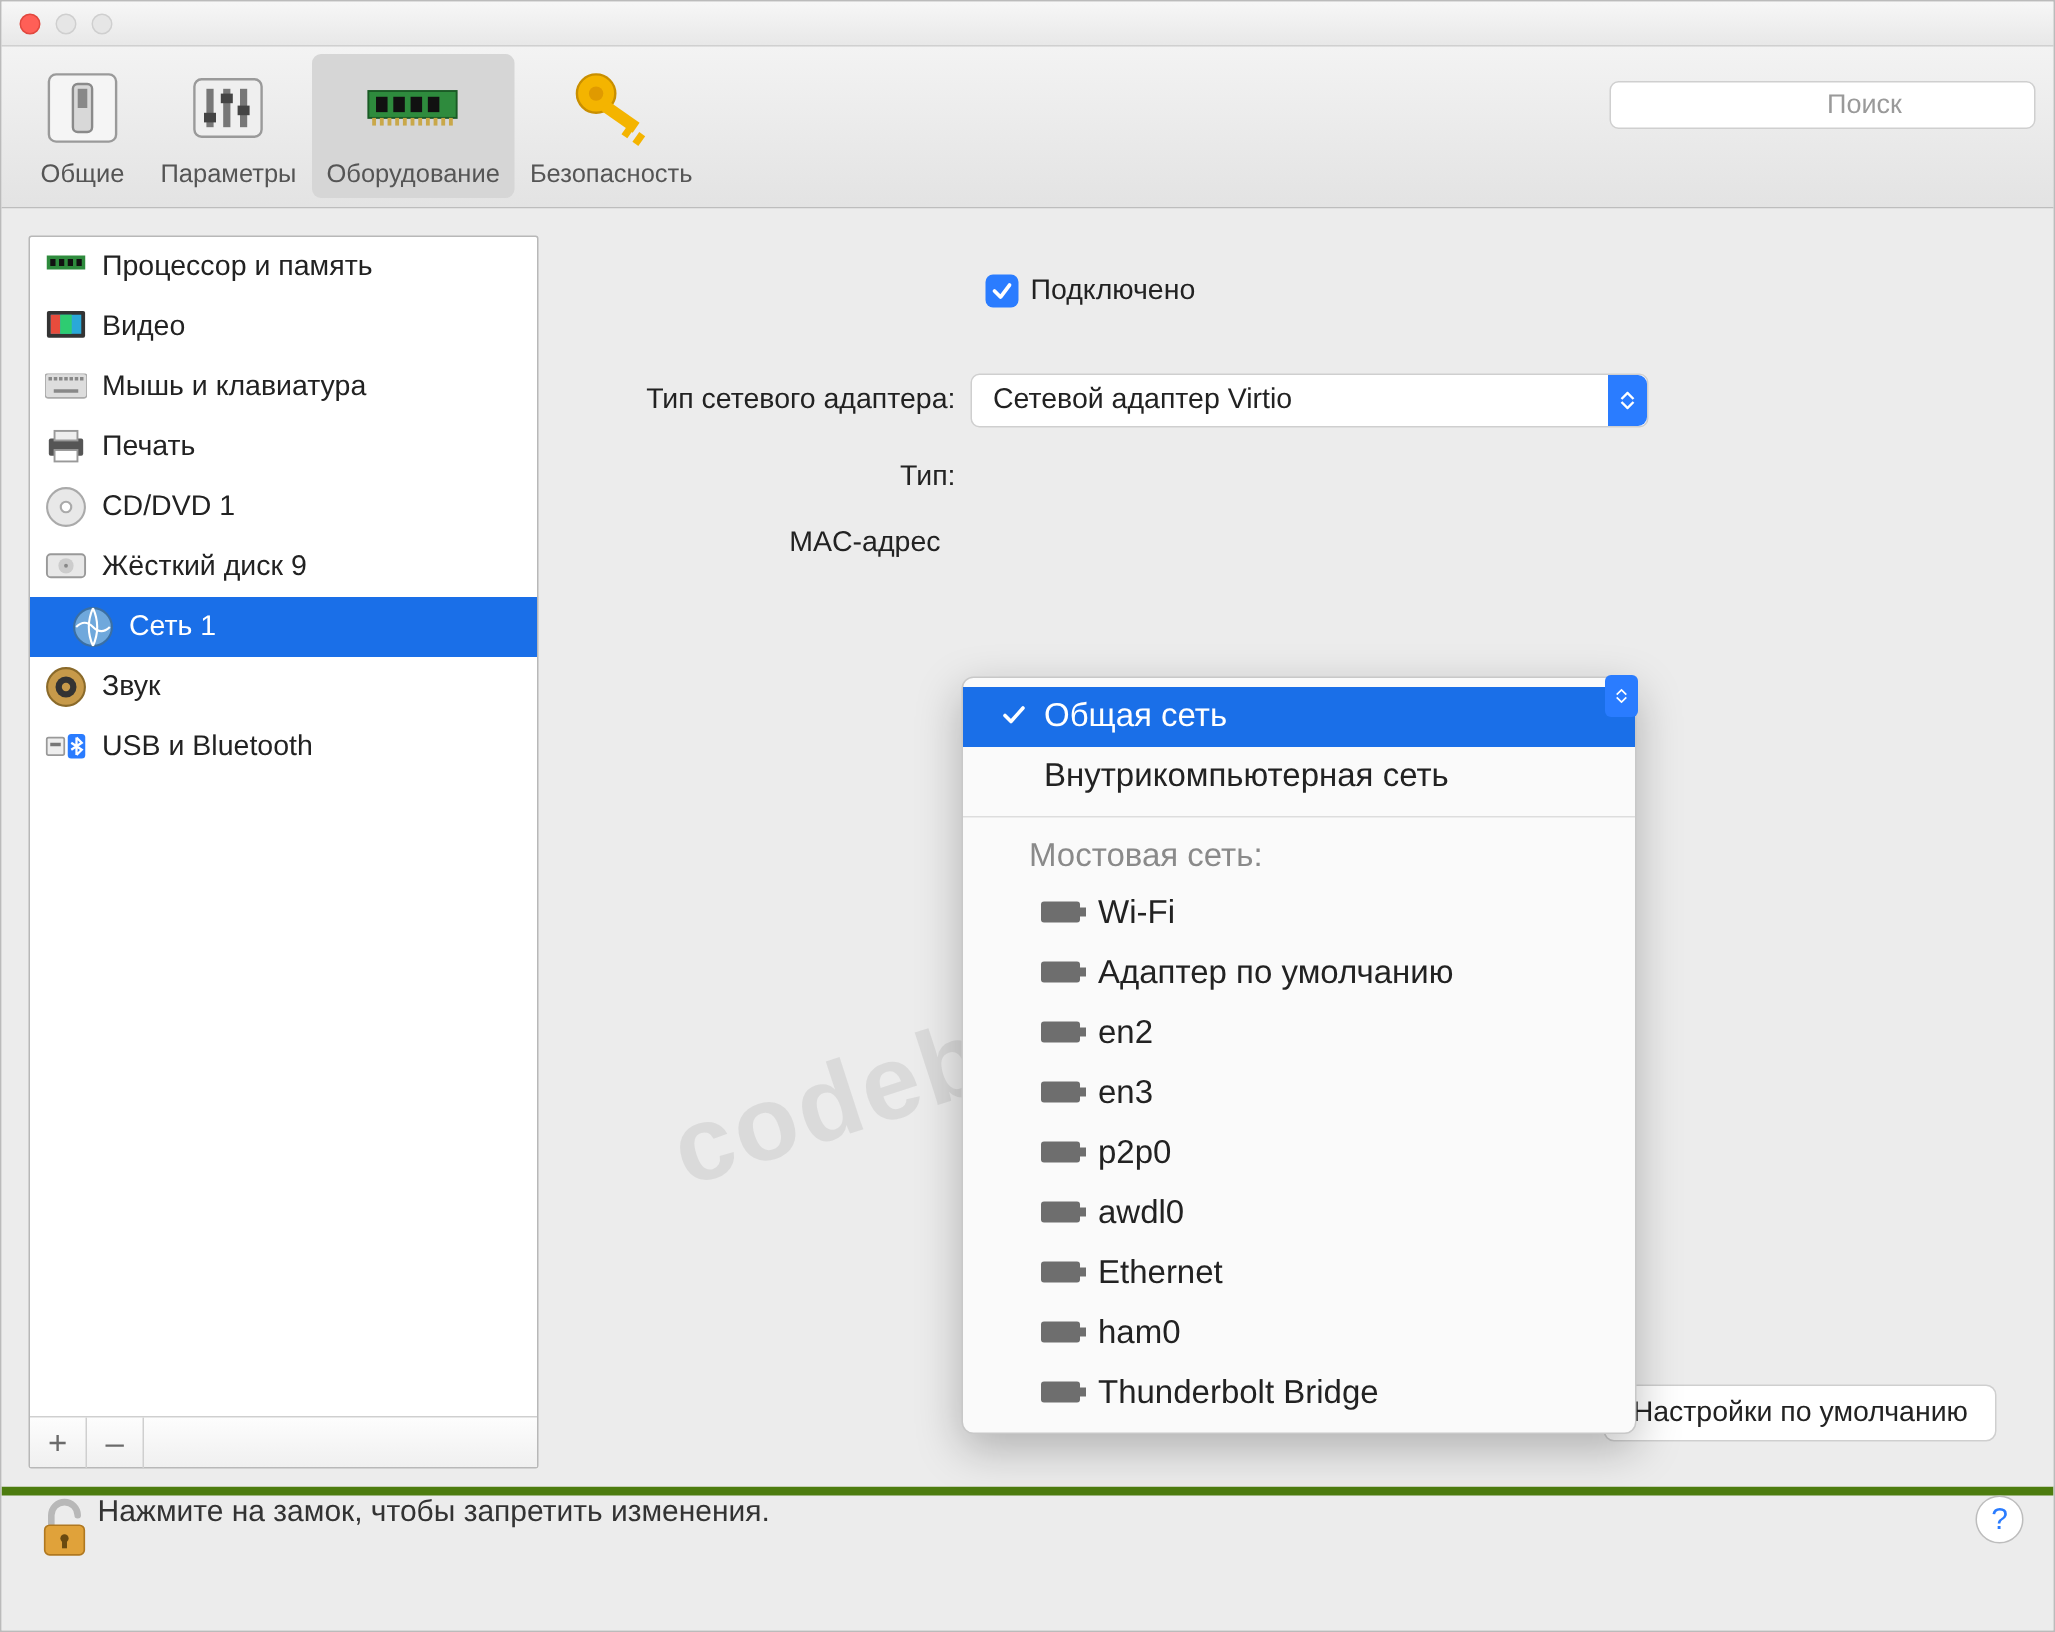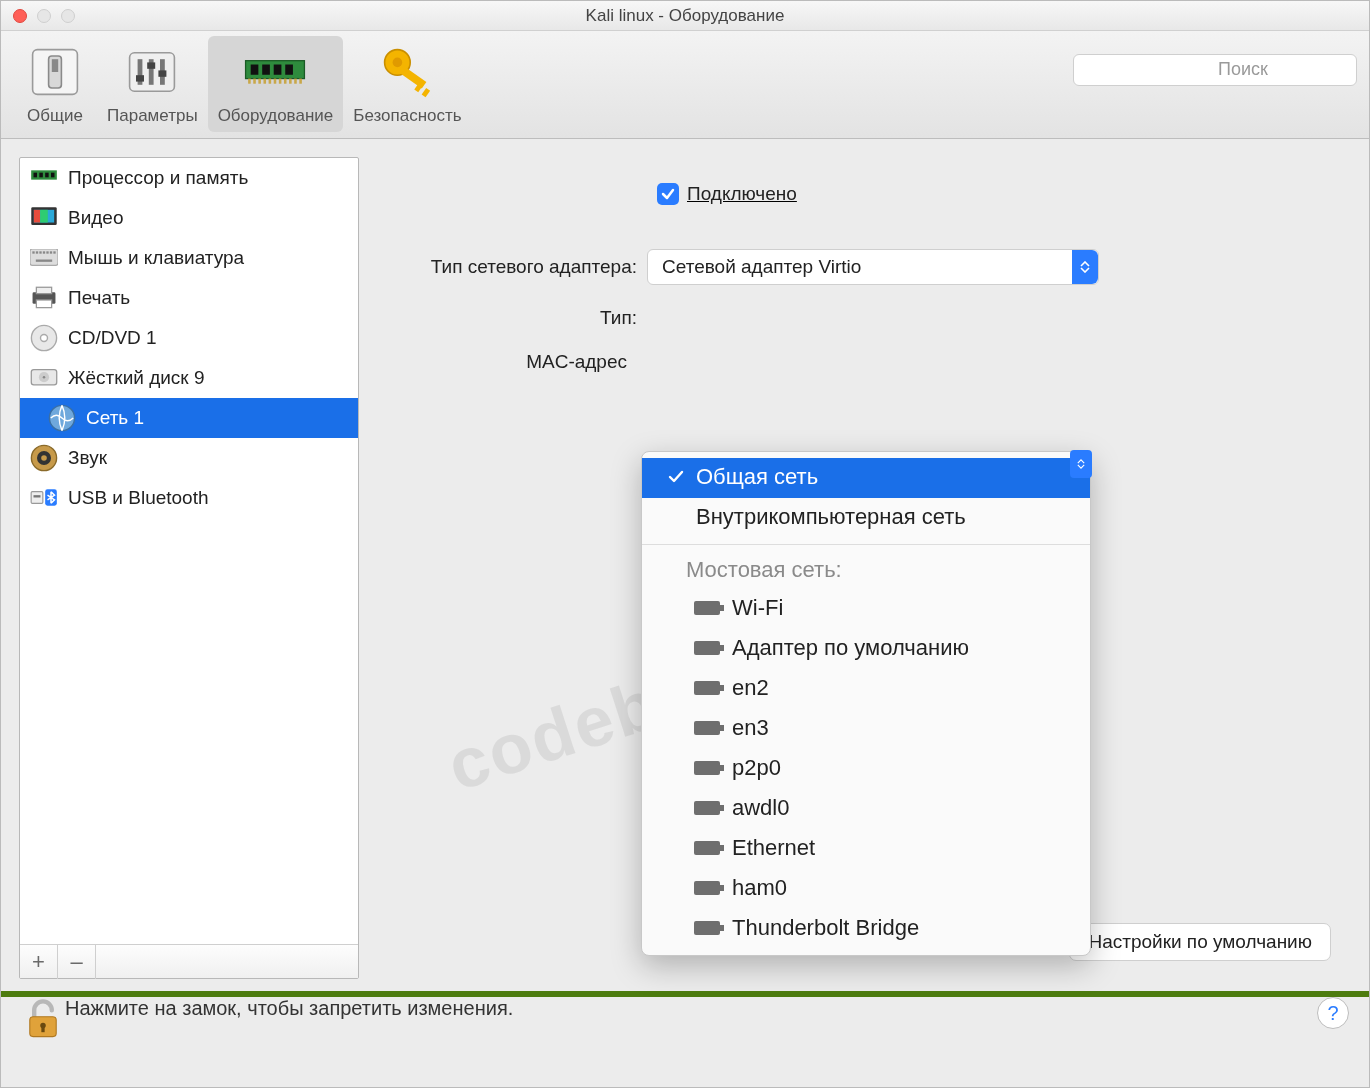--- a/index.html
+++ b/index.html
@@ -85,21 +85,21 @@
 }
 
 
 .main { flex: 1; position: relative; padding: 14px 8px 0 8px; }
 .form-row {
   display: flex; align-items: center; margin-bottom: 22px;
 }
 .form-label {
   width: 264px; text-align: right; padding-right: 10px; font-size: 19px; color: #222;
 }
-.checkbox-row { display: flex; align-items: center; gap: 8px; margin-left: 274px; margin-bottom: 44px; margin-top: 12px; text-decoration: underline;}
+.checkbox-row { display: flex; align-items: center; gap: 8px; margin-left: 274px; margin-bottom: 44px; margin-top: 12px;}
 .cb {
   width: 22px; height: 22px; border-radius: 5px; background: #2a7cff;
   display: flex; align-items: center; justify-content: center;
 }
 .cb svg { width: 16px; height: 16px; }
 .cb-label { font-size: 19px; color: #222; }
 
 .select-box {
   flex: 1; height: 36px; background: #fff; border: 1px solid #cfcfcf; border-radius: 6px;
   display: flex; align-items: center; padding: 0 8px 0 14px; font-size: 19px; color: #222;
@@ -169,21 +169,20 @@
 </style>
 </head>
 <body>
 
 <div class="titlebar">
   <div class="traffic-lights">
     <div class="tl red"></div>
     <div class="tl yellow"></div>
     <div class="tl green"></div>
   </div>
-  <div class="window-title">Kali linux - Оборудование</div>
 </div>
 
 <div class="toolbar">
   <div class="tool-item">
     <div class="tool-icon">
       <svg viewBox="0 0 40 40">
           <rect x="6" y="6" width="28" height="28" rx="3" fill="#f5f5f5" stroke="#9a9a9a"></rect>
           <rect x="16" y="10" width="8" height="20" rx="2" fill="#d8d8d8" stroke="#8a8a8a"></rect>
           <rect x="18" y="12" width="4" height="8" fill="#888"></rect>
         </svg>

